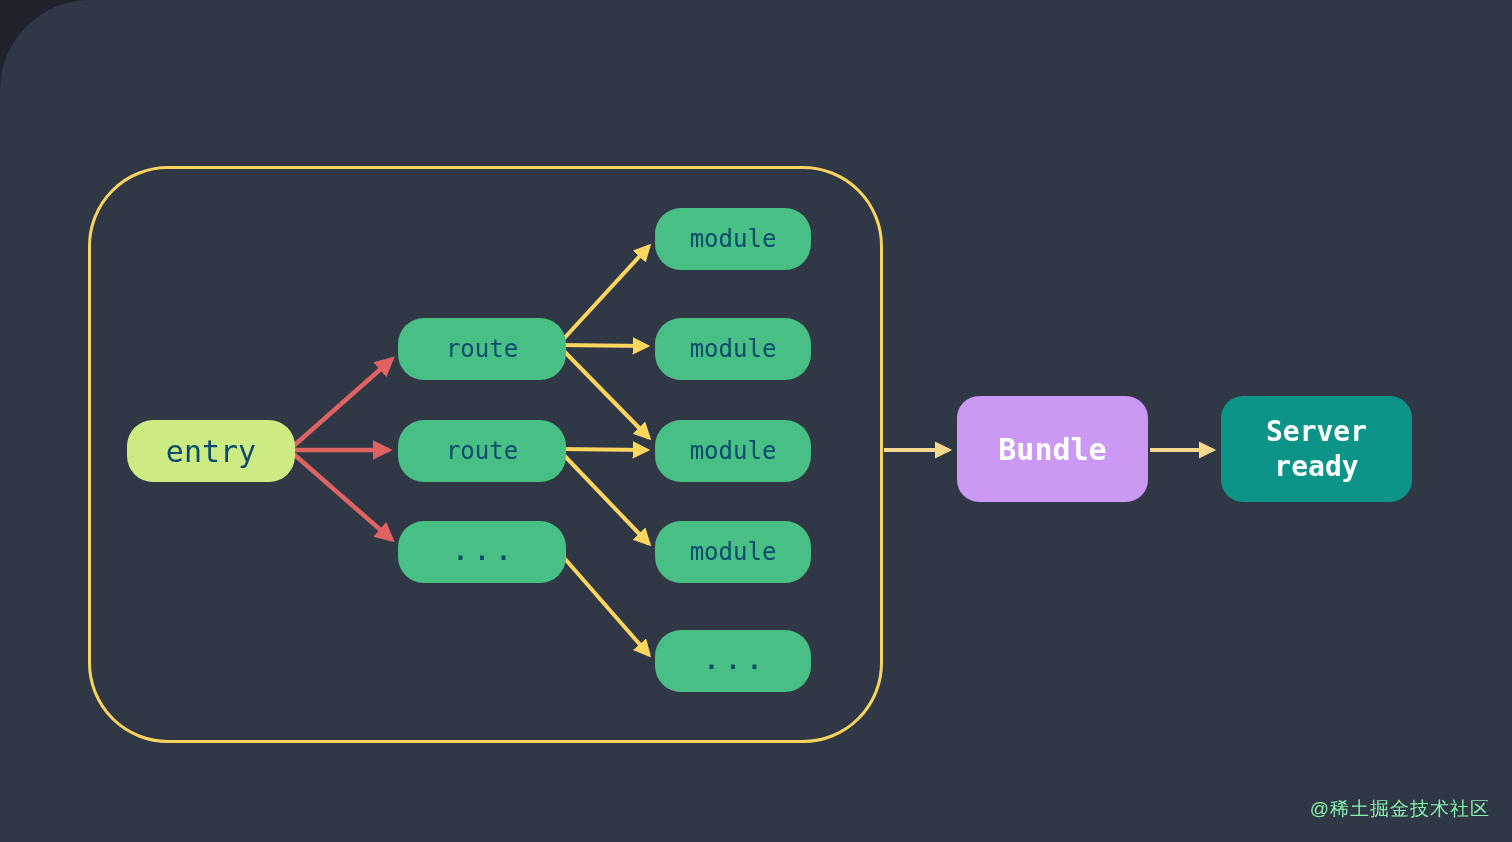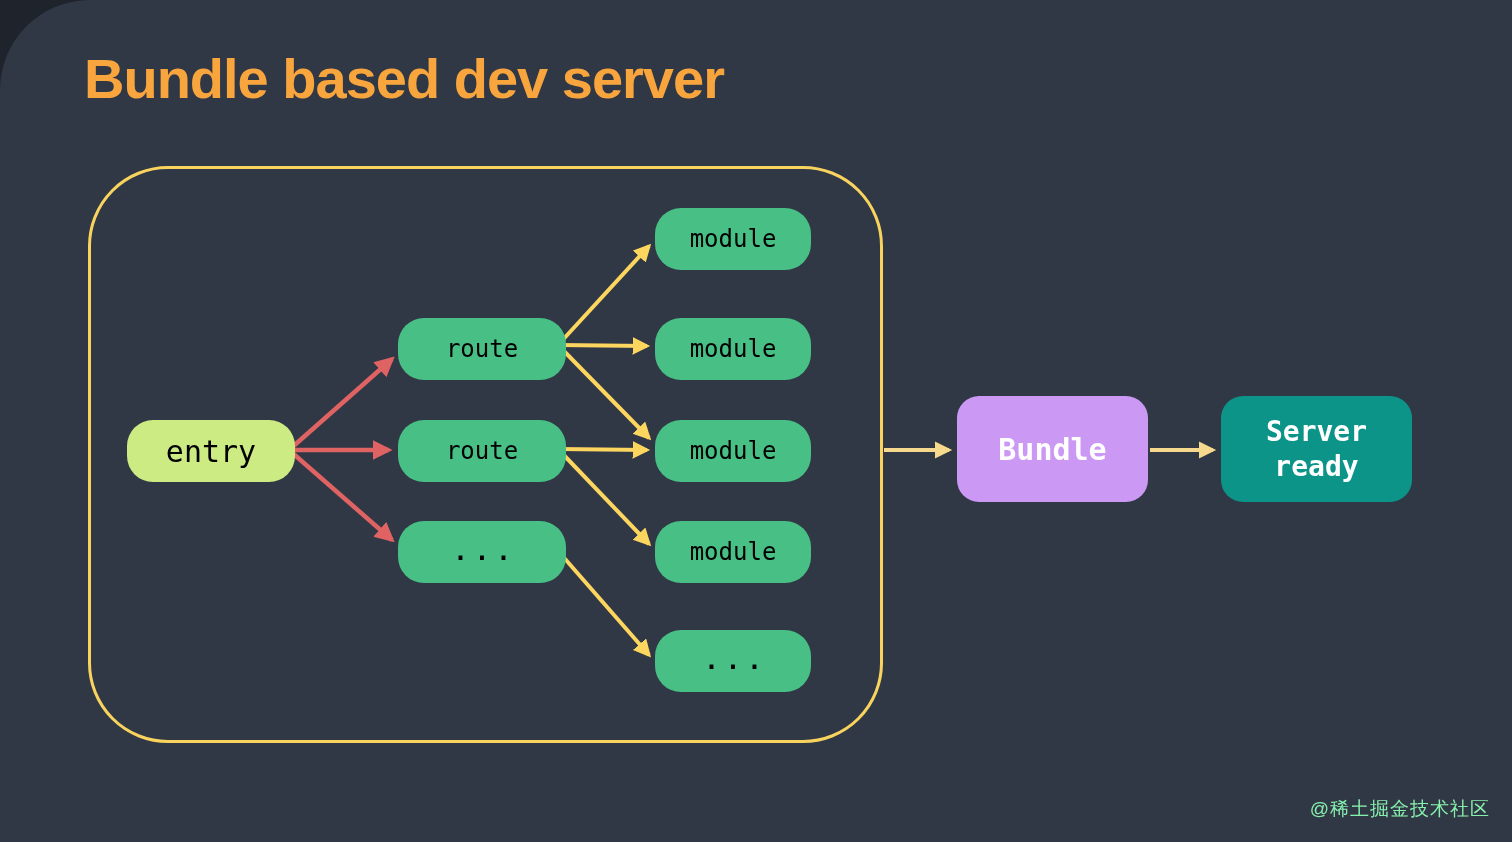--- a/index.html
+++ b/index.html
@@ -23,21 +23,21 @@
     border:3px solid #f8d35e;
     border-radius:80px;
     box-sizing:border-box;
   }
   .node{
     position:absolute;
     display:flex;align-items:center;justify-content:center;
     box-sizing:border-box;
     font-family:"DejaVu Sans Mono", monospace;
     font-size:24px;
-    color:#000000;
+    color:#0c4a6e;
     border-radius:26px;
     background:#47bf85;
   }
   .small{width:168px;height:62px;}
   .entry{left:127px;top:420px;background:#cdeb83;font-size:30px;}
   .route-1{left:398px;top:318px;}
   .route-2{left:398px;top:420px;}
   .route-more{left:398px;top:521px;}
   .module-1{left:655px;top:208px;width:156px;}
   .module-2{left:655px;top:318px;width:156px;}
@@ -56,21 +56,20 @@
   .watermark{
     position:absolute;right:22px;bottom:20px;
     font-size:19px;color:#86efac;letter-spacing:1px;
   }
 </style>
 </head>
 <body>
 
 <div class="screen">
 
-  <div class="title">Bundle based dev server</div>
 
   <div class="container-box"></div>
 
   <svg class="edges" width="1512" height="842" viewBox="0 0 1512 842">
     <defs>
       <marker id="ah-red" markerWidth="4.8" markerHeight="4.8" refX="3.6" refY="2.2" orient="auto" markerUnits="strokeWidth">
         <path d="M0,0 L4.4,2.2 L0,4.4 Z" fill="#e06363"></path>
       </marker>
       <marker id="ah-yellow" markerWidth="4.8" markerHeight="4.8" refX="3.6" refY="2.2" orient="auto" markerUnits="strokeWidth">
         <path d="M0,0 L4.4,2.2 L0,4.4 Z" fill="#fcd65e"></path>

